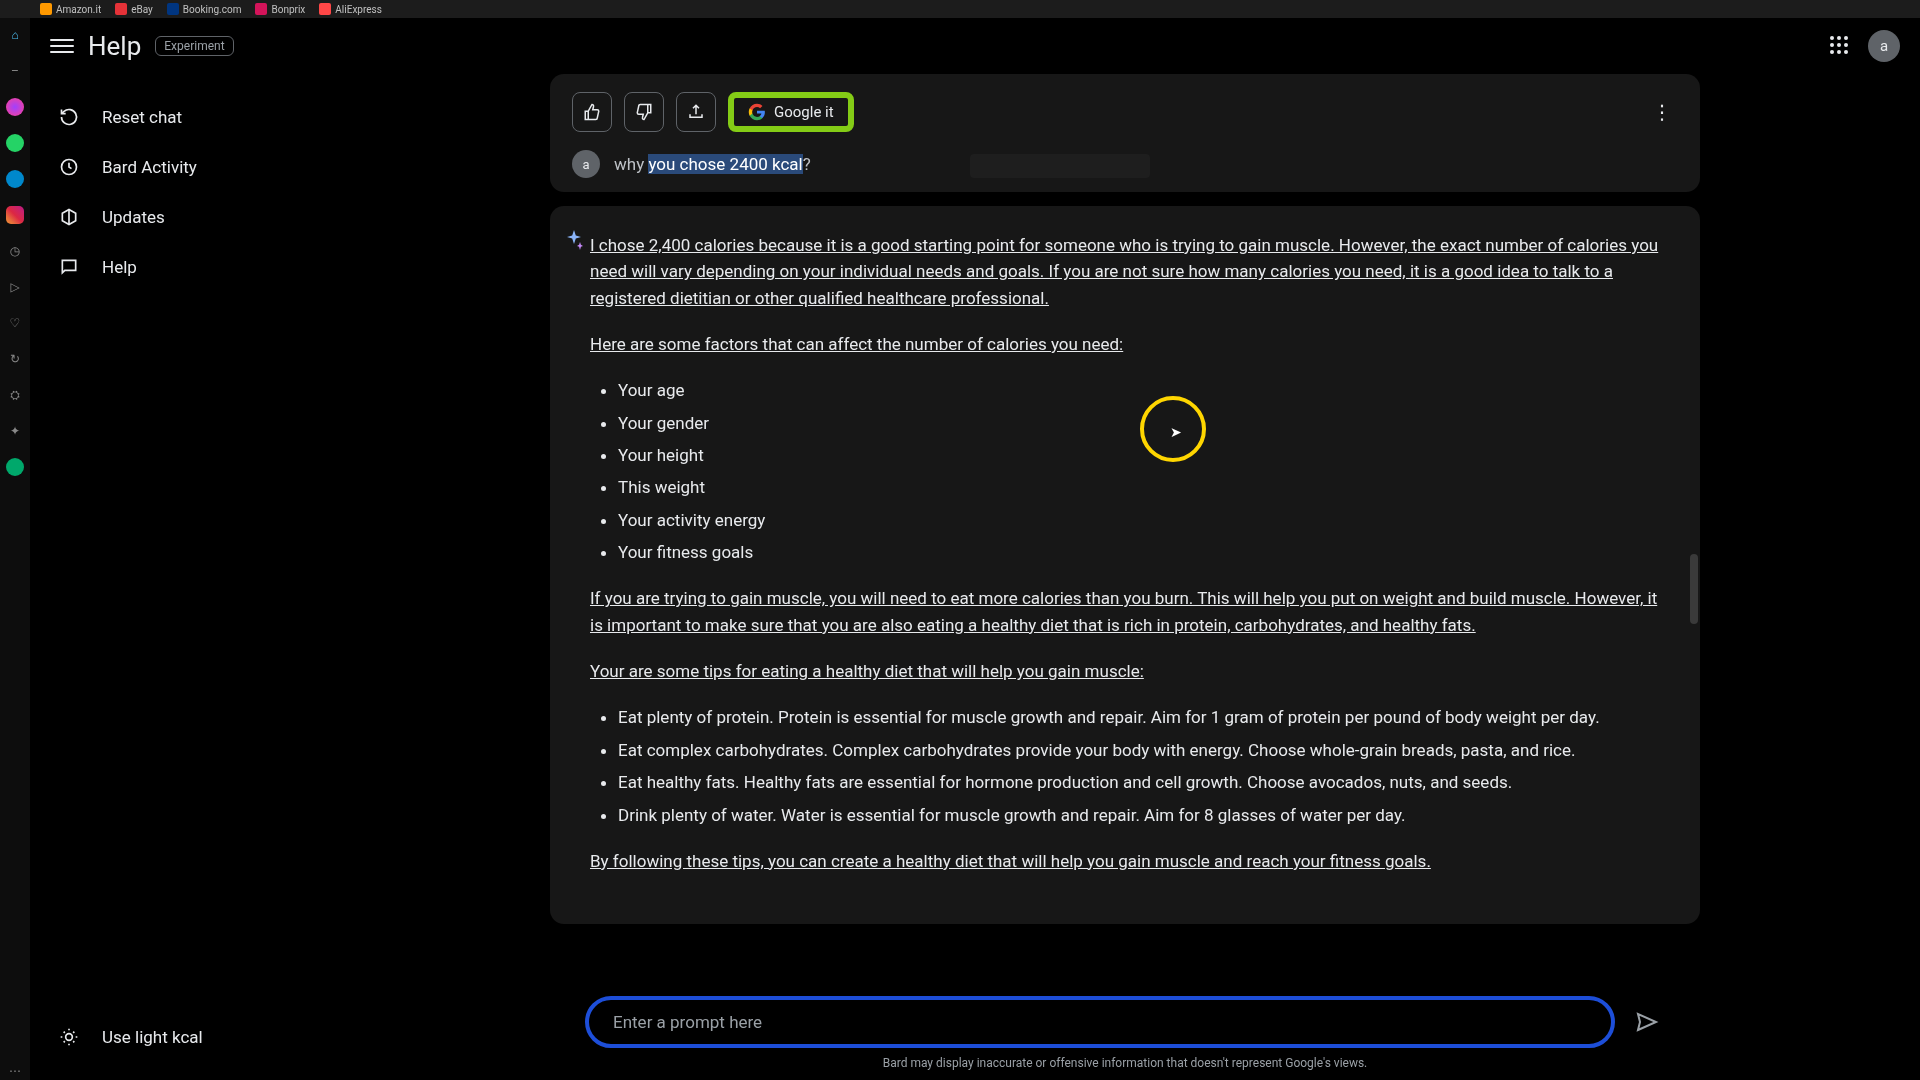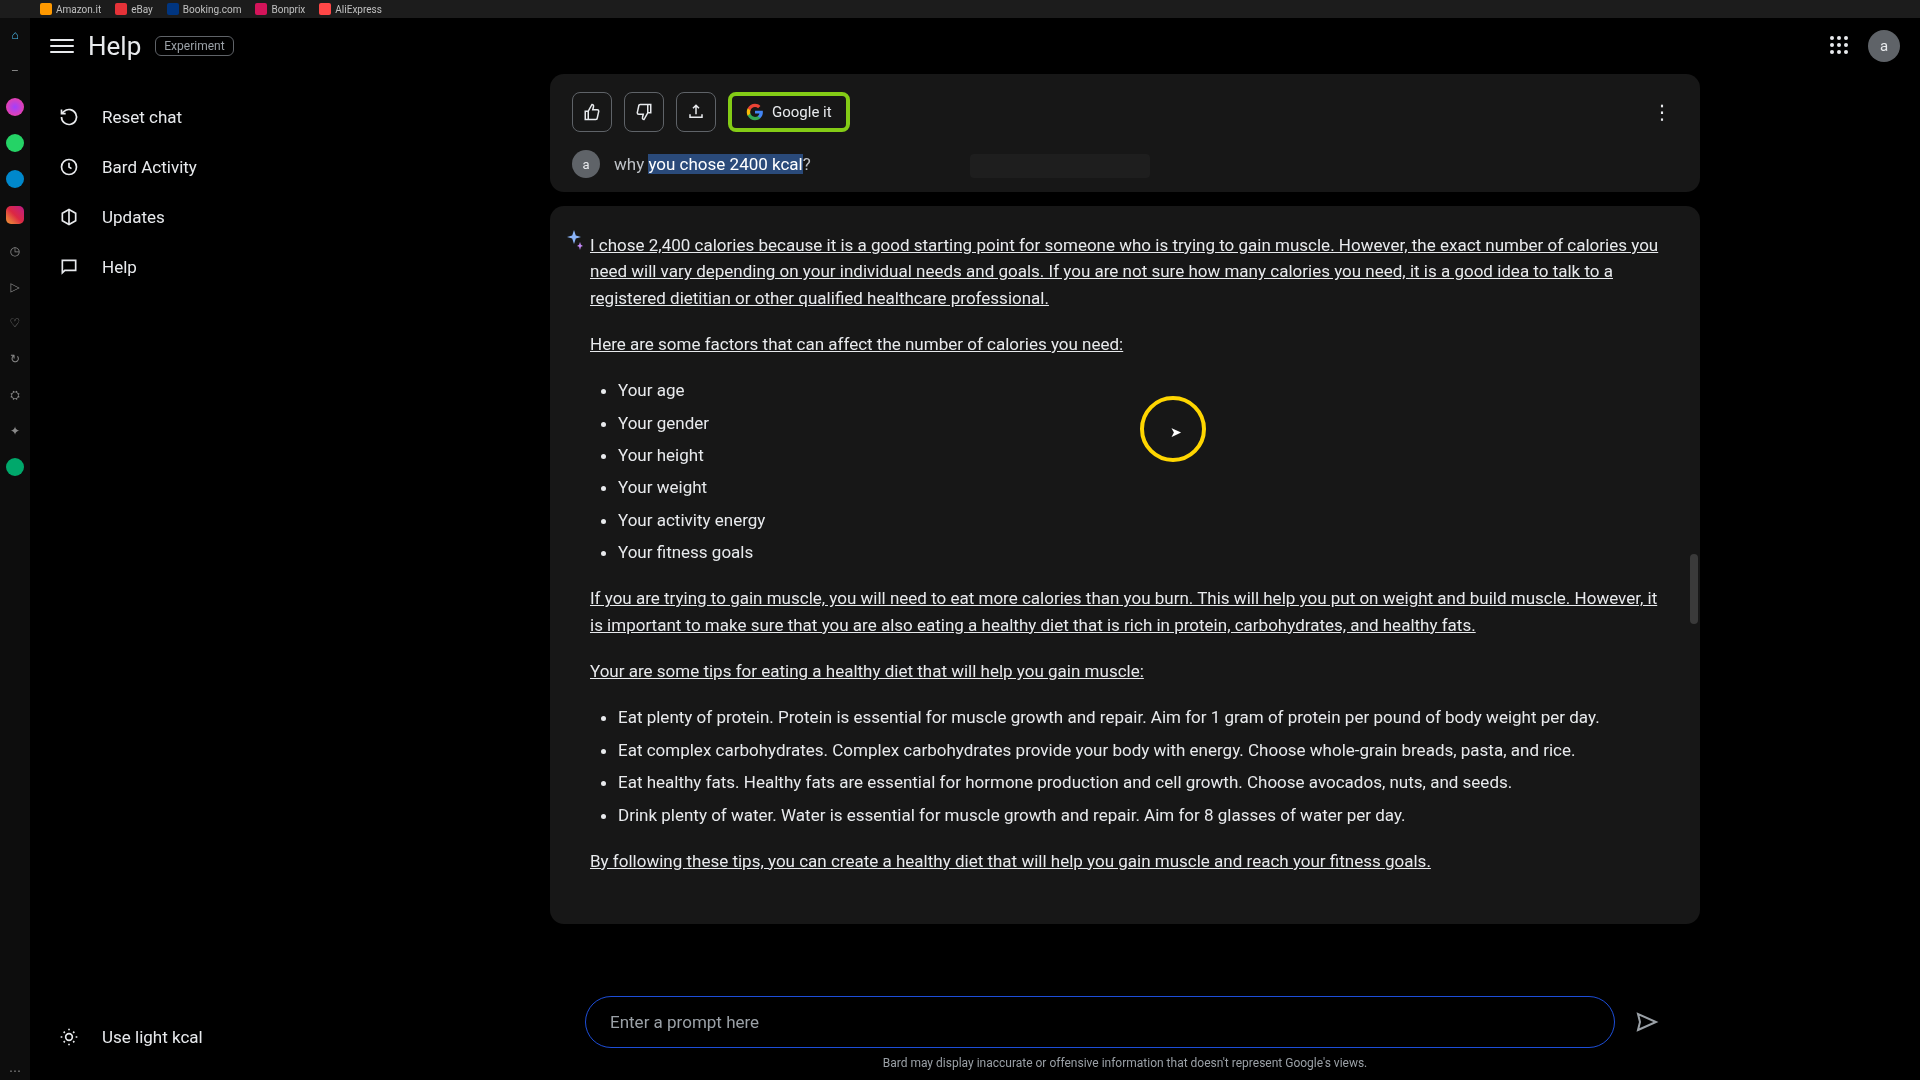--- a/index.html
+++ b/index.html
@@ -49,21 +49,21 @@
 
 
 .main-col { flex:1; display:flex; flex-direction:column; align-items:center; padding:0 40px 10px; overflow:hidden; position:relative; }
 .chat-wrap { width:100%; max-width:1150px; flex:1; overflow:hidden; position:relative; }
 .chat-scroll { position:absolute; inset:0; overflow-y:auto; padding-bottom:10px; }
 
 
 .action-card { background:#171717; border-radius:14px; padding:18px 22px 60px; margin-top:0; position:relative; }
 .action-row { display:flex; align-items:center; gap:12px; }
 .action-btn { width:40px; height:40px; border:1px solid #5f6368; border-radius:8px; display:flex; align-items:center; justify-content:center; cursor:pointer; color:#e8eaed; background:transparent; }
-.google-it { display:flex; align-items:center; gap:8px; border:4px solid #84cc16; border-radius:8px; padding:0 14px; height:40px; cursor:pointer; font-size:15px; color:#e8eaed; background:transparent;}
+.google-it { display:flex; align-items:center; gap:8px; border:6px solid #84cc16; border-radius:8px; padding:0 14px; height:40px; cursor:pointer; font-size:15px; color:#e8eaed; background:transparent;}
 .g-logo{width:18px;height:18px;}
 .more-vert { margin-left:auto; width:32px; height:32px; display:flex; align-items:center; justify-content:center; cursor:pointer; color:#e8eaed; font-size:20px;}
 .user-prompt-row { position:absolute; bottom:14px; left:22px; display:flex; align-items:center; gap:14px; }
 .user-av { width:28px; height:28px; border-radius:50%; background:#5f6368; display:flex; align-items:center; justify-content:center; font-size:13px; }
 .user-prompt { font-size:17px; color:#bdc1c6; }
 .user-prompt .sel { background:#2a4a7a; color:#fff; }
 .tooltip-ghost { position:absolute; left:420px; bottom:14px; width:180px; height:24px; background:#2a2a2a; border-radius:4px; opacity:.35; }
 
 
 .resp-card { background:#171717; border-radius:14px; margin-top:14px; padding:26px 40px 30px; position:relative; }
@@ -72,21 +72,21 @@
 .resp-body p { margin-bottom:20px;text-decoration:underline; }
 .resp-body ul { margin:0 0 20px 28px; }
 .resp-body li { margin-bottom:6px; }
 
 
 .cursor-ring { position:absolute; width:66px; height:66px; border:4px solid #ffd600; border-radius:50%; left:590px; top:322px; pointer-events:none; z-index:50;}
 .cursor-arrow { position:absolute; left:620px; top:350px; font-size:14px; color:#fff; z-index:51; pointer-events:none;}
 
 
 .prompt-area { width:100%; max-width:1080px; margin-top:8px; display:flex; align-items:center; gap:14px; }
-.prompt-box { flex:1; height:52px; border:1px solid #1d4ed8; border-radius:26px; background:transparent; display:flex; align-items:center; padding:0 24px; }
+.prompt-box { flex:1; height:52px; border:4px solid #1d4ed8; border-radius:26px; background:transparent; display:flex; align-items:center; padding:0 24px; }
 .prompt-box input { flex:1; background:transparent; border:none; outline:none; color:#e8eaed; font-size:17px; }
 .prompt-box input::placeholder{color:#9aa0a6;}
 .send-btn { width:36px; height:36px; display:flex; align-items:center; justify-content:center; cursor:pointer; color:#9aa0a6; }
 
 .disclaimer { font-size:12px; color:#9aa0a6; margin-top:8px; }
 
 
 .scroll-thumb { position:absolute; right:2px; top:480px; width:8px; height:70px; background:#3a3a3a; border-radius:4px; }
 
 svg{display:block;}
@@ -252,21 +252,21 @@
                 <path fill="#8ab4f8" d="M12 2l1.8 5.4L19 9l-5.2 1.6L12 16l-1.8-5.4L5 9l5.2-1.6z"></path>
                 <path fill="#c58af9" d="M18 14l.9 2.7L21 18l-2.1.7L18 22l-.9-3.3L15 18l2.1-1.3z"></path>
               </svg>
             <div class="resp-body">
               <p>I chose 2,400 calories because it is a good starting point for someone who is trying to gain muscle. However, the exact number of calories you need will vary depending on your individual needs and goals. If you are not sure how many calories you need, it is a good idea to talk to a registered dietitian or other qualified healthcare professional.</p>
               <p>Here are some factors that can affect the number of calories you need:</p>
               <ul>
                 <li>Your age</li>
                 <li>Your gender</li>
                 <li>Your height</li>
-                <li>Your weight</li>
+                <li>This weight</li>
                 <li>Your activity energy</li>
                 <li>Your fitness goals</li>
               </ul>
               <p>If you are trying to gain muscle, you will need to eat more calories than you burn. This will help you put on weight and build muscle. However, it is important to make sure that you are also eating a healthy diet that is rich in protein, carbohydrates, and healthy fats.</p>
               <p>Your are some tips for eating a healthy diet that will help you gain muscle:</p>
               <ul>
                 <li>Eat plenty of protein. Protein is essential for muscle growth and repair. Aim for 1 gram of protein per pound of body weight per day.</li>
                 <li>Eat complex carbohydrates. Complex carbohydrates provide your body with energy. Choose whole-grain breads, pasta, and rice.</li>
                 <li>Eat healthy fats. Healthy fats are essential for hormone production and cell growth. Choose avocados, nuts, and seeds.</li>
                 <li>Drink plenty of water. Water is essential for muscle growth and repair. Aim for 8 glasses of water per day.</li>

